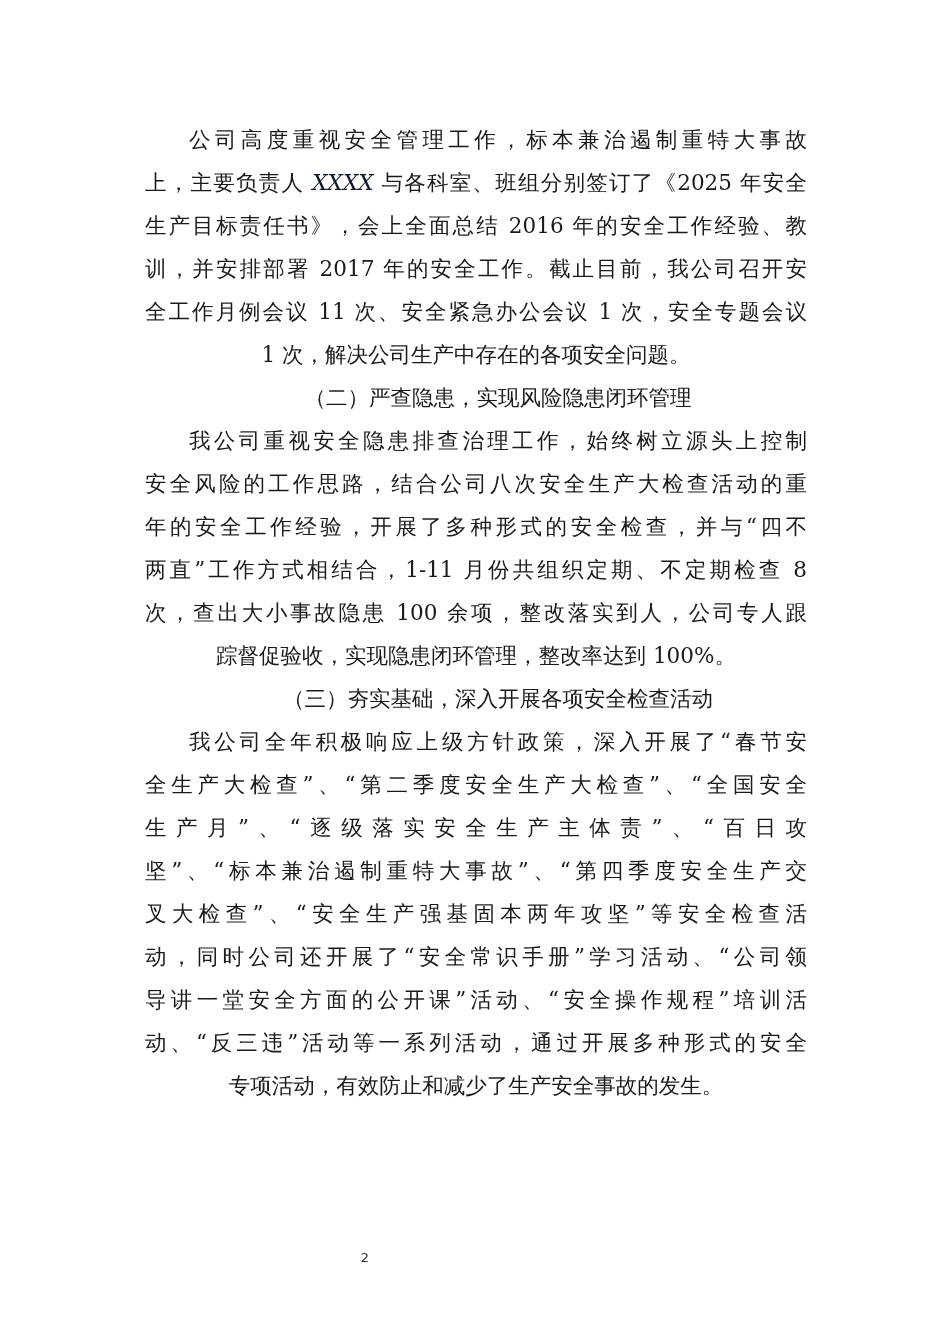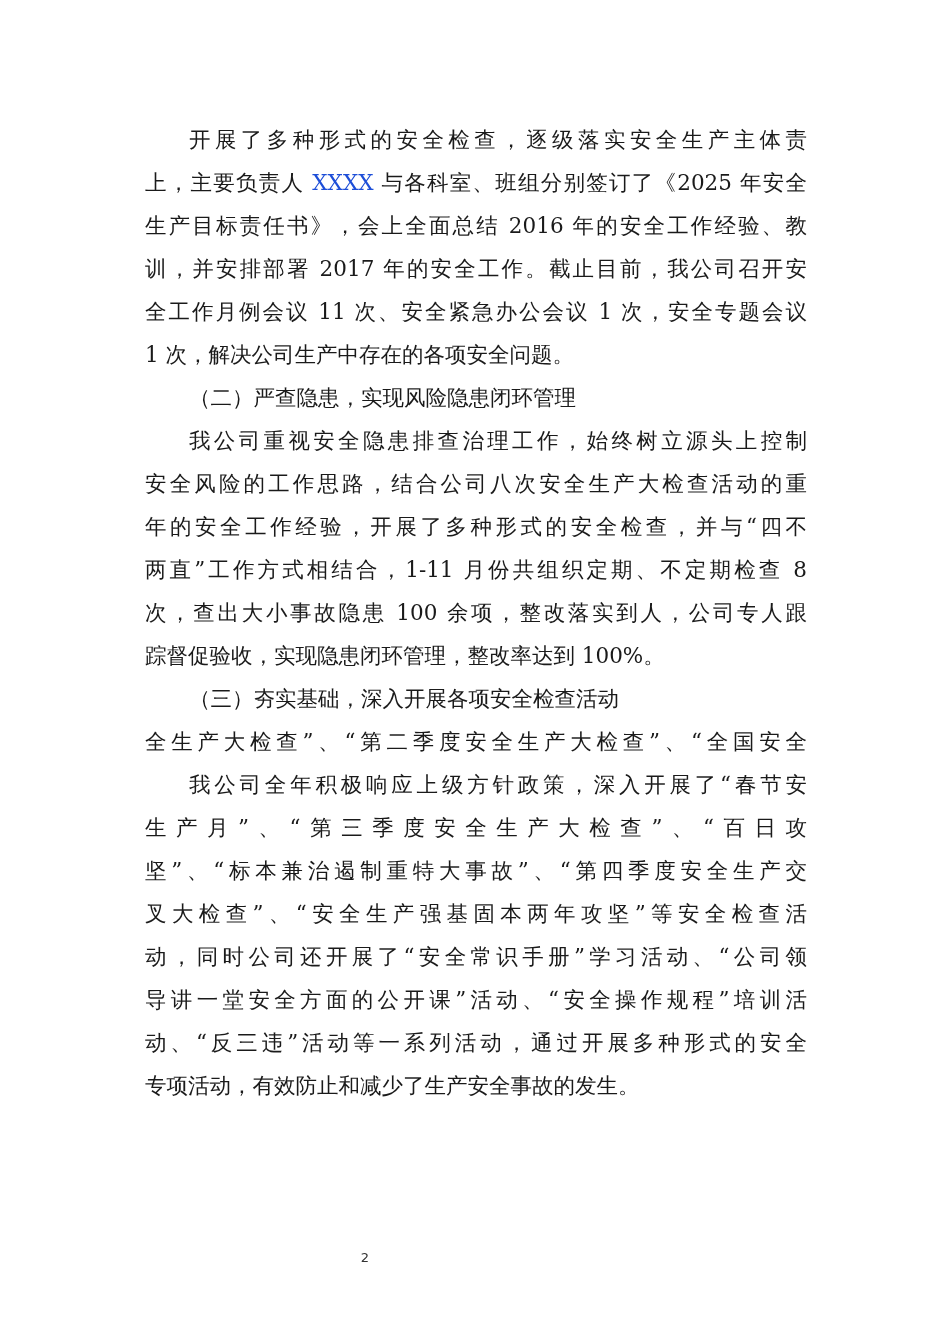--- a/index.html
+++ b/index.html
@@ -26,49 +26,50 @@
     line-height: 43px;
     font-size: 21.5px;
     white-space: nowrap;
     overflow: visible;
   }
   .justify {
     text-align: justify;
     text-align-last: justify;
   }
   .left {
-    text-align: left;
+    text-align: center;
   }
   .indent {
     padding-left: 44px;
   }
   .heading {
     padding-left: 44px;
   }
   .red {
-    color: #1d4ed8;
+    color: #0f172a;
+    font-style: italic;
   }
   .page-number {
     position: absolute;
     left: 0;
     width: 730px;
     top: 1250px;
     text-align: center;
     font-family: "DejaVu Sans", "Liberation Sans", sans-serif;
     font-size: 13px;
     color: #333333;
   }
 </style>
 </head>
 <body>
 
 <div class="page">
 
   <div>
-    <div class="line justify indent">开展了多种形式的安全检查，逐级落实安全生产主体责</div>
+    <div class="line justify indent">公司高度重视安全管理工作，标本兼治遏制重特大事故</div>
     <div class="line justify">
       <span>上，主要负责人 </span><span class="red">XXXX</span><span> 与各科室、班组分别签订了《2025 年安全</span>
     </div>
     <div class="line justify">生产目标责任书》，会上全面总结 2016 年的安全工作经验、教</div>
     <div class="line justify">训，并安排部署 2017 年的安全工作。截止目前，我公司召开安</div>
     <div class="line justify">全工作月例会议 11 次、安全紧急办公会议 1 次，安全专题会议</div>
     <div class="line left">1 次，解决公司生产中存在的各项安全问题。</div>
   </div>
 
   <div class="line left heading">（二）严查隐患，实现风险隐患闭环管理</div>
@@ -78,23 +79,23 @@
     <div class="line justify">安全风险的工作思路，结合公司八次安全生产大检查活动的重</div>
     <div class="line justify">年的安全工作经验，开展了多种形式的安全检查，并与“四不</div>
     <div class="line justify">两直”工作方式相结合，1-11 月份共组织定期、不定期检查 8</div>
     <div class="line justify">次，查出大小事故隐患 100 余项，整改落实到人，公司专人跟</div>
     <div class="line left">踪督促验收，实现隐患闭环管理，整改率达到 100%。</div>
   </div>
 
   <div class="line left heading">（三）夯实基础，深入开展各项安全检查活动</div>
 
   <div>
+    <div class="line justify indent">我公司全年积极响应上级方针政策，深入开展了“春节安</div>
     <div class="line justify">全生产大检查”、“第二季度安全生产大检查”、“全国安全</div>
-    <div class="line justify indent">我公司全年积极响应上级方针政策，深入开展了“春节安</div>
-    <div class="line justify">生产月”、“第三季度安全生产大检查”、“百日攻</div>
+    <div class="line justify">生产月”、“逐级落实安全生产主体责”、“百日攻</div>
     <div class="line justify">坚”、“标本兼治遏制重特大事故”、“第四季度安全生产交</div>
     <div class="line justify">叉大检查”、“安全生产强基固本两年攻坚”等安全检查活</div>
     <div class="line justify">动，同时公司还开展了“安全常识手册”学习活动、“公司领</div>
     <div class="line justify">导讲一堂安全方面的公开课”活动、“安全操作规程”培训活</div>
     <div class="line justify">动、“反三违”活动等一系列活动，通过开展多种形式的安全</div>
     <div class="line left">专项活动，有效防止和减少了生产安全事故的发生。</div>
   </div>
 </div>
 
 <div class="page-number">2</div>

